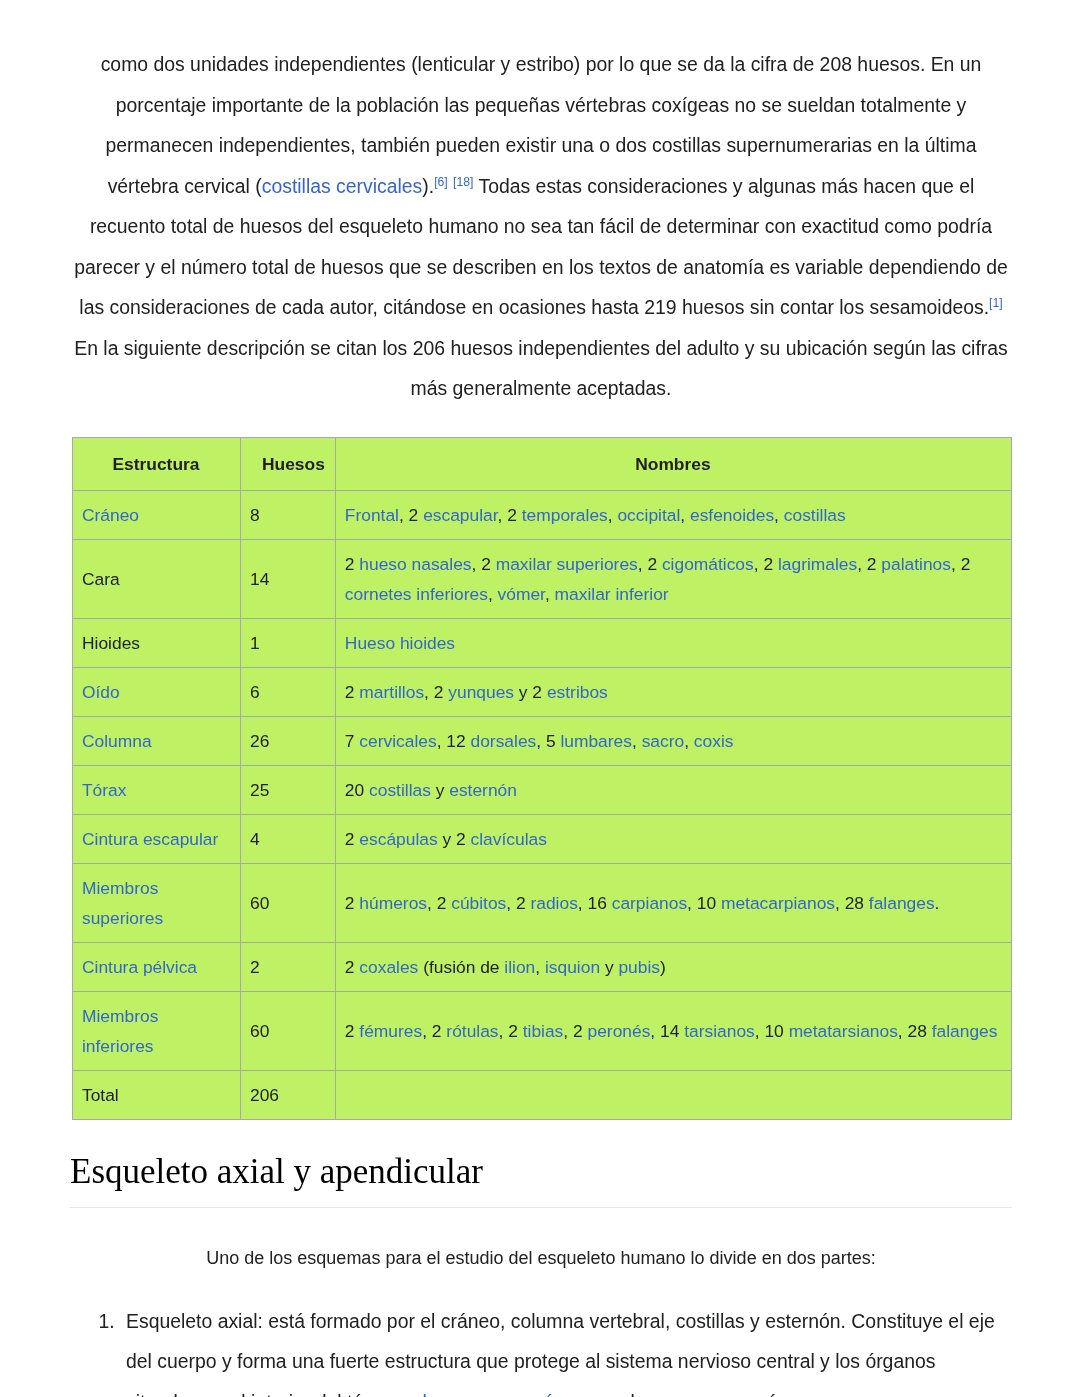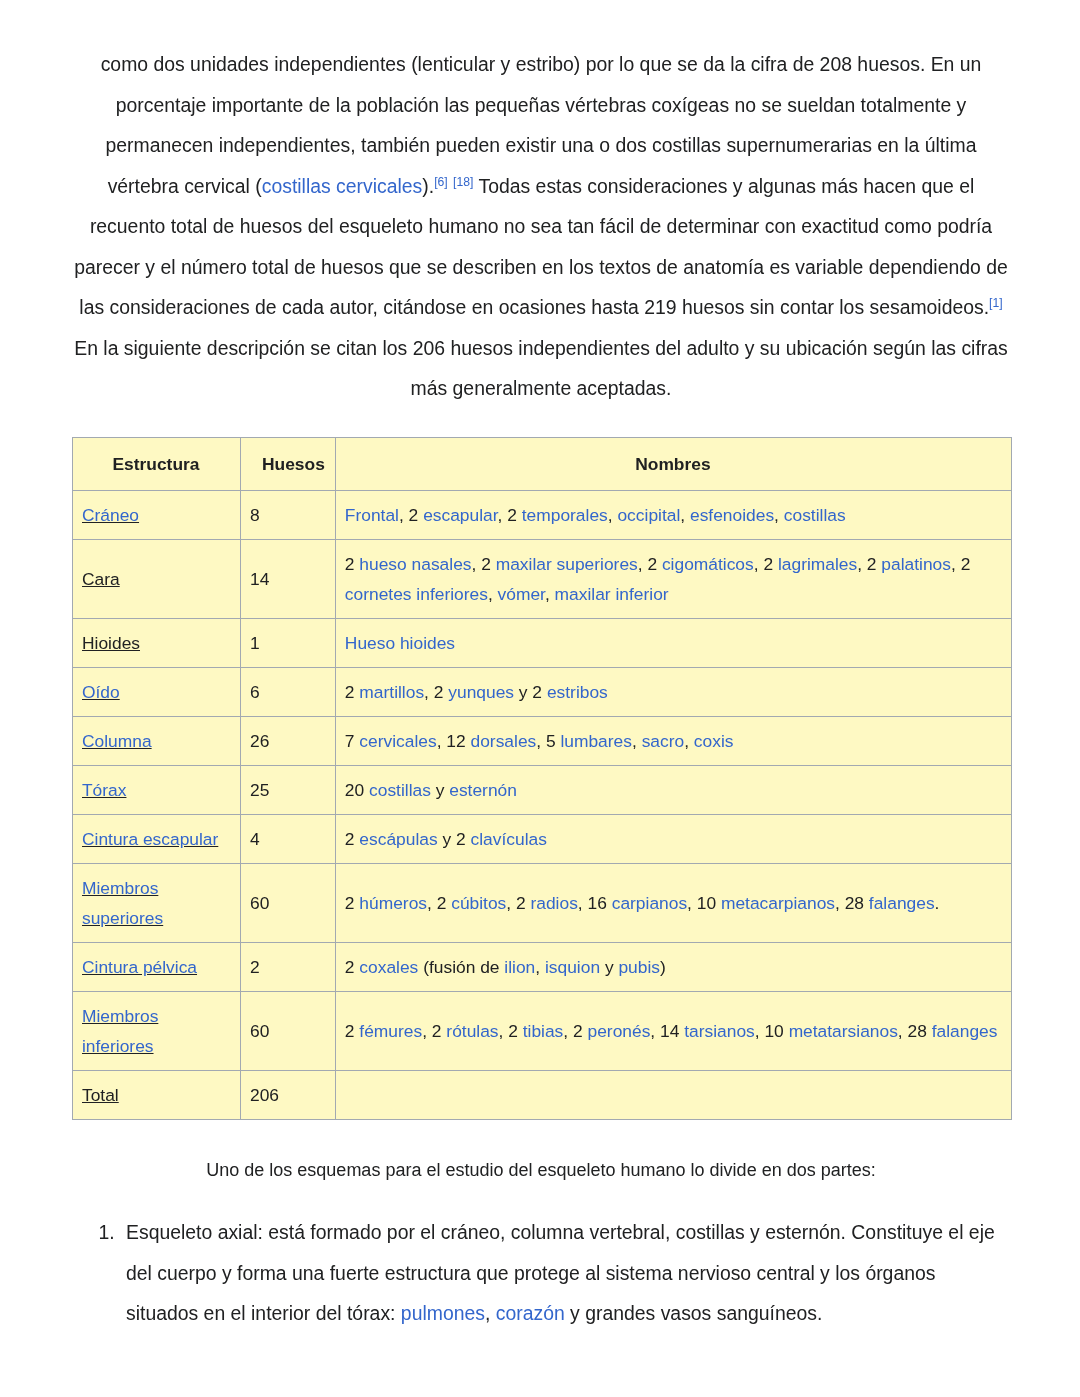--- a/index.html
+++ b/index.html
@@ -37,39 +37,39 @@
     line-height: 1;
     vertical-align: super;
   }
   sup.ref a { color: #3366cc; text-decoration: none; }
 
   
   table.wikitable {
     border-collapse: collapse;
     margin: 28px 0 0 2px;
     width: 940px;
-    background: #fef9c3;
+    background: #bef264;
     font-size: 17.4px;
     line-height: 30px;
   }
   table.wikitable th,
   table.wikitable td {
     border: 1px solid #a2a9b1;
     padding: 9px 10px 9px 9px;
     vertical-align: middle;
     text-align: left;
   }
   table.wikitable th {
     text-align: center;
     font-weight: bold;
     font-size: 17.4px;
     padding-top: 11px;
     padding-bottom: 11px;
   }
-  table.wikitable td.c-estructura { width: 148px; text-decoration: underline; }
+  table.wikitable td.c-estructura { width: 148px; }
   table.wikitable td.c-huesos { width: 50px; }
   table.wikitable th.c-estructura { width: 148px; }
   table.wikitable th.c-huesos { width: 50px; padding-left: 21px; }
   table.wikitable td.c-nombres { }
 
   
   h2.section-title {
     font-family: "Liberation Serif", serif;
     font-weight: normal;
     font-size: 35px;
@@ -168,20 +168,21 @@
           <td class="c-nombres"><span>2 </span><a class="wlink" href="#">fémures</a><span>, 2 </span><a class="wlink" href="#">rótulas</a><span>, 2 </span><a class="wlink" href="#">tibias</a><span>, 2 </span><a class="wlink" href="#">peronés</a><span>, 14 </span><a class="wlink" href="#">tarsianos</a><span>, 10 </span><a class="wlink" href="#">metatarsianos</a><span>, 28 </span><a class="wlink" href="#">falanges</a></td>
         </tr>
         <tr>
           <td class="c-estructura">Total</td>
           <td class="c-huesos">206</td>
           <td class="c-nombres"></td>
         </tr>
       </tbody>
   </table>
 
+  <h2 class="section-title">Esqueleto axial y apendicular</h2>
 
   <p class="intro-list body-text">Uno de los esquemas para el estudio del esqueleto humano lo divide en dos partes:</p>
 
   <ol class="parts" id="parts-list">
       <li><span>Esqueleto axial: está formado por el cráneo, columna vertebral, costillas y esternón. Constituye el eje del cuerpo y forma una fuerte estructura que protege al sistema nervioso central y los órganos situados en el interior del tórax: </span><a class="wlink" href="#">pulmones</a><span>, </span><a class="wlink" href="#">corazón</a><span> y grandes vasos sanguíneos.</span></li>
     </ol>
 
 </div>
 
 </body></html>

